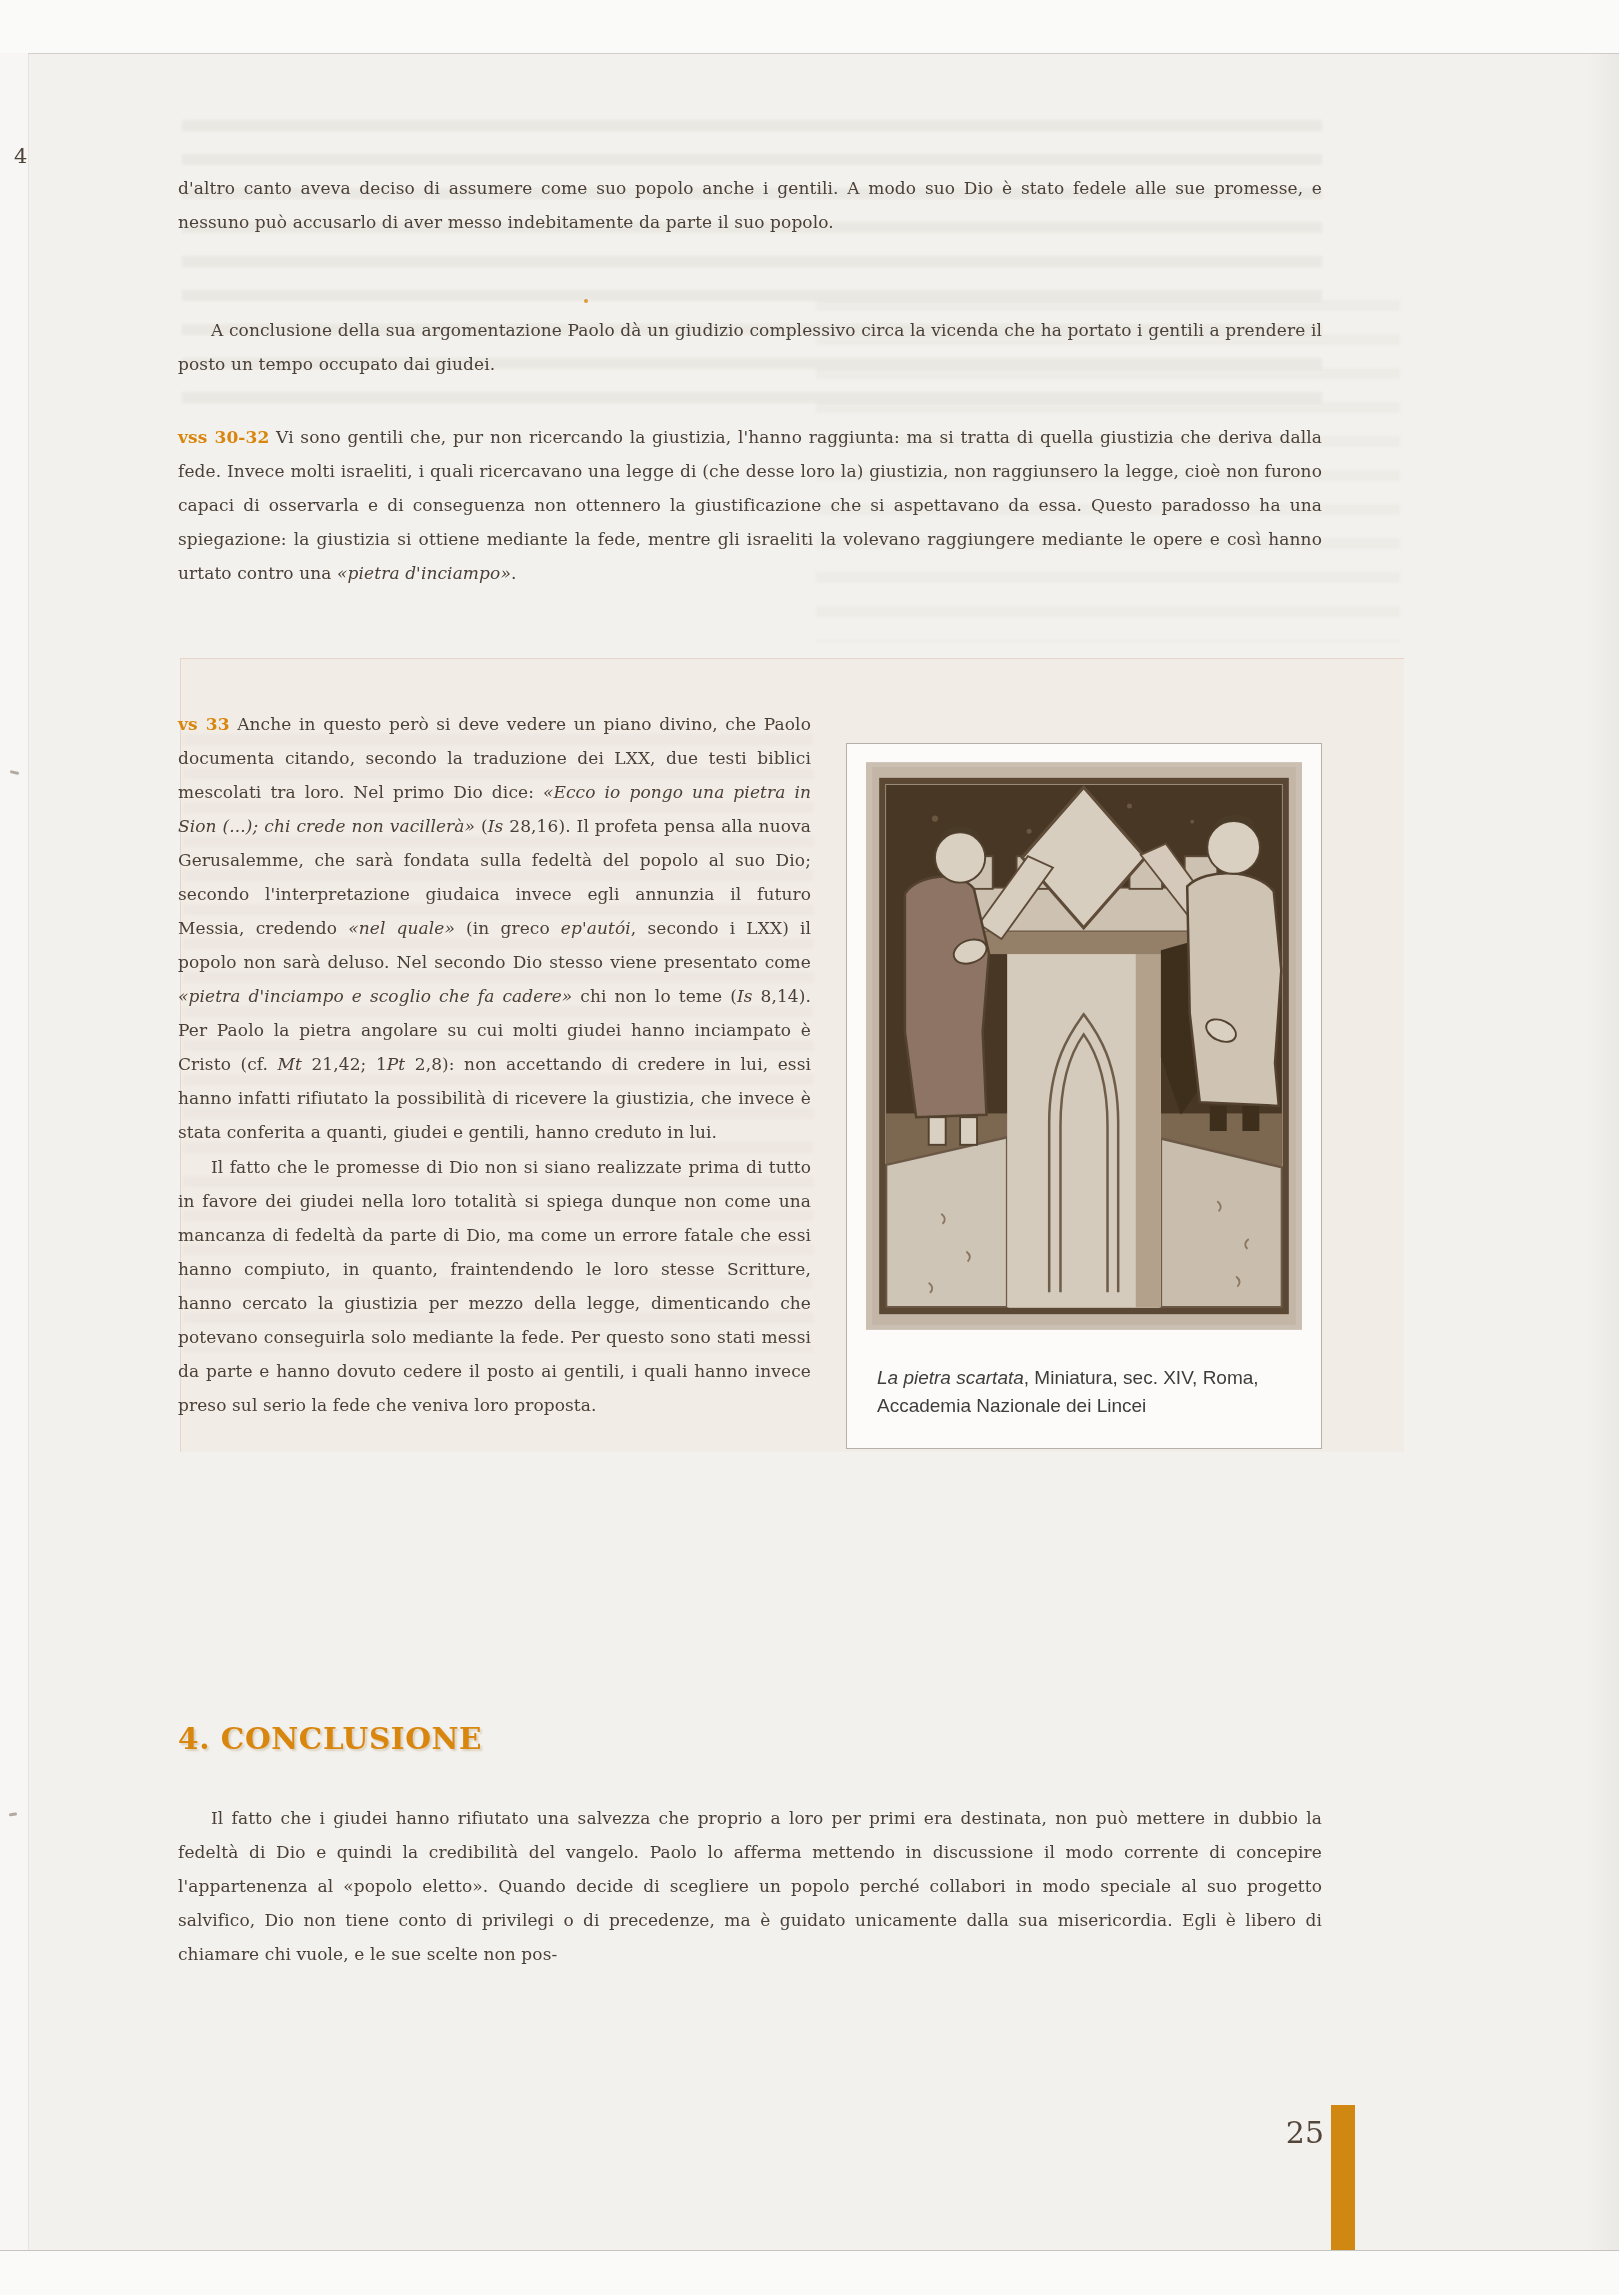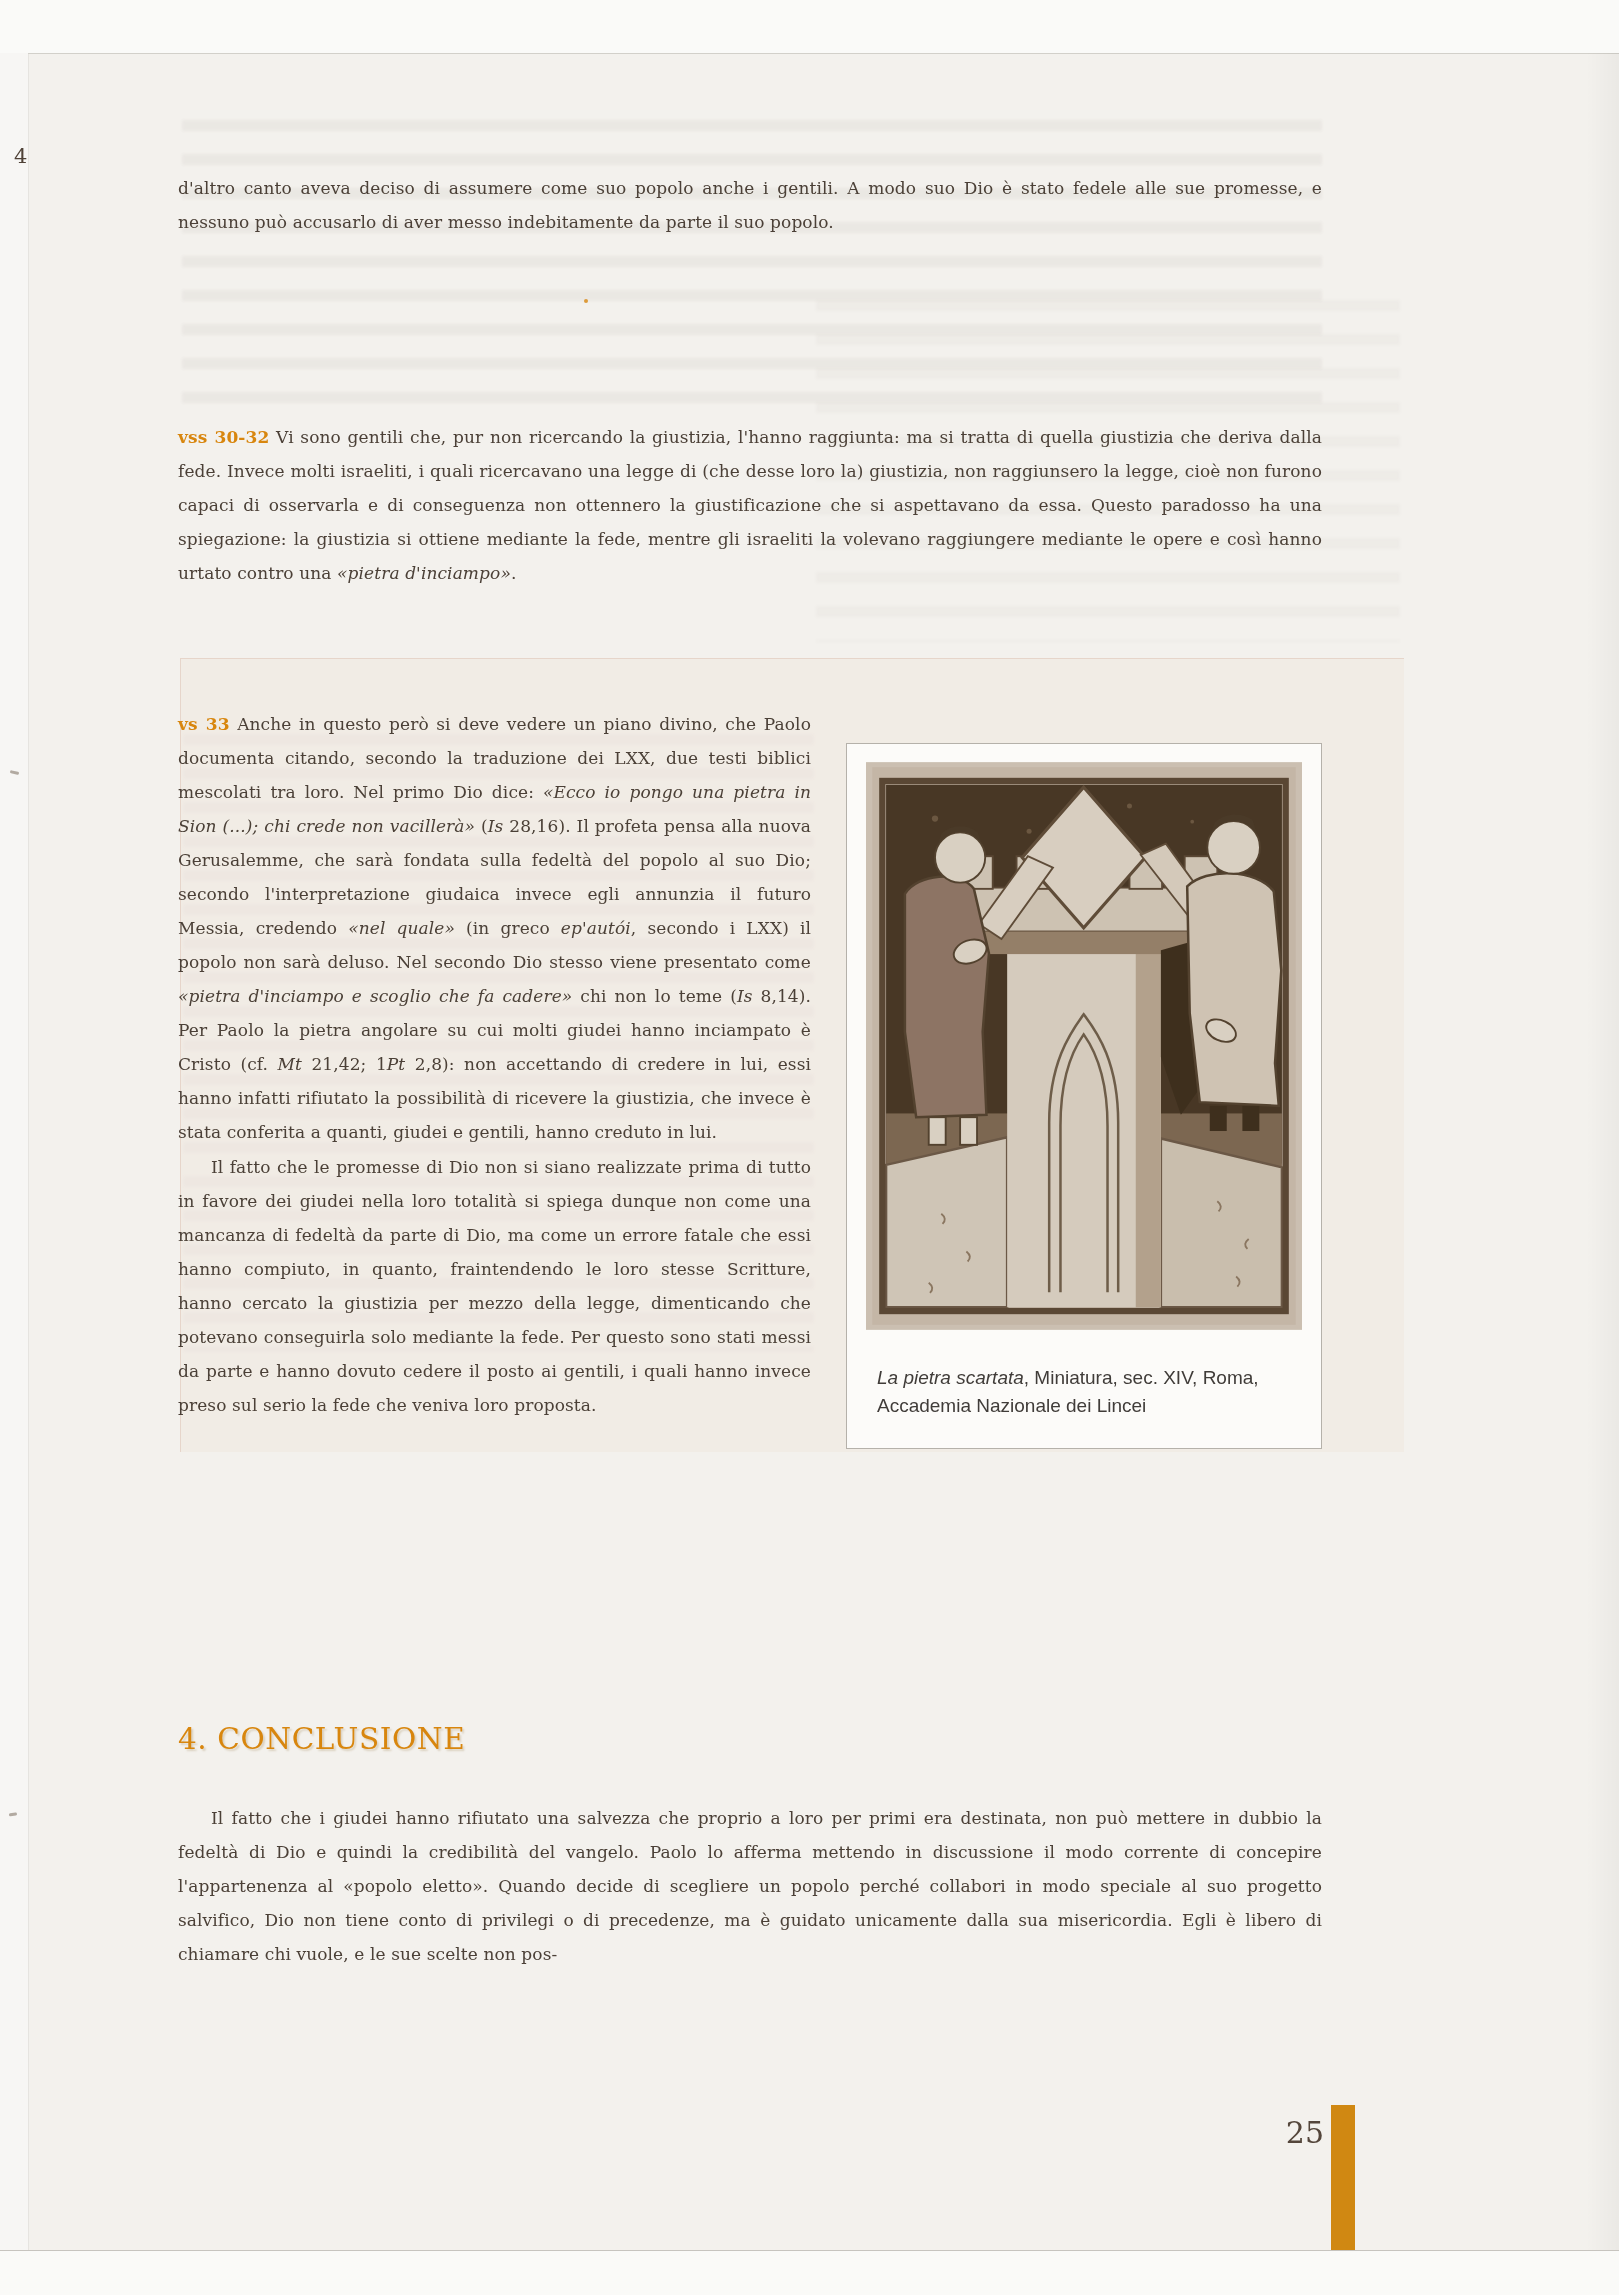--- a/index.html
+++ b/index.html
@@ -39,21 +39,21 @@
   .p1{top:171px;}
   .p2{top:313px;}
   .p3{top:420px;}
   .section{position:absolute;left:178px;top:707px;width:1144px;}
   .section .body{position:static;}
   .section .p5{margin-top:1px;}
   .seg-i{font-style:italic;text-align:center;}
   .seg-vs{color:var(--accent,#d8860e);font-weight:700;}
 
   .heading{position:absolute;left:178px;top:1722px;margin:0;font-size:29.5px;line-height:34px;
-        font-weight:400;color:var(--accent,#dd8d10);letter-spacing:0.6px;
+        font-weight:700;color:var(--accent,#dd8d10);letter-spacing:0.6px;
         text-shadow:1.9px 1.9px 1.9px rgba(130,95,30,0.22);}
   .p6{top:1801px;}
 
   .figbox{float:right;width:474px;margin:36px 0 15px 35px;border:1.3px solid #b5b1aa;
         background:#fcfbf9;padding:17.6px 0 28px 0;}
   .mini{width:436px;height:568px;margin:0 auto;display:block;}
   .figcaption{margin:34px 17.6px 0 30px;font-family:"Liberation Sans", sans-serif;
         font-size:19px;line-height:28px;color:#403c39;text-align:left;}
 
   .pagenum{position:absolute;left:1284px;top:2115px;width:40px;font-size:30px;color:#54463b;text-align:right;}
@@ -74,20 +74,21 @@
   <div class="ghost ghost-b"></div>
   <div class="ghost ghost-c"></div>
   <div class="wash"></div>
   <div class="speck speck-1"></div>
   <div class="speck speck-2"></div>
   <div class="speck-orange"></div>
 
   <div class="margin-num">4</div>
 
   <p class="body p1"><span>d'altro canto aveva deciso di assumere come suo popolo anche i gentili. A modo suo Dio è stato fedele alle sue promesse, e nessuno può accusarlo di aver messo indebitamente da parte il suo popolo.</span></p>
+  <p class="body p2 indent"><span>A conclusione della sua argomentazione Paolo dà un giudizio complessivo circa la vicenda che ha portato i gentili a prendere il posto un tempo occupato dai giudei.</span></p>
   <p class="body p3"><span class="seg-vs">vss 30-32</span><span> Vi sono gentili che, pur non ricercando la giustizia, l'hanno raggiunta: ma si tratta di quella giustizia che deriva dalla fede. Invece molti israeliti, i quali ricercavano una legge di (che desse loro la) giustizia, non raggiunsero la legge, cioè non furono capaci di osservarla e di conseguenza non ottennero la giustificazione che si aspettavano da essa. Questo paradosso ha una spiegazione: la giustizia si ottiene mediante la fede, mentre gli israeliti la volevano raggiungere mediante le opere e così hanno urtato contro una </span><span class="seg-i">«pietra d'inciampo»</span><span>.</span></p>
 
   <div class="section">
     <figure class="figbox" style="margin-top:36px;margin-right:0;margin-bottom:15px;margin-left:35px;">
       <svg class="mini" viewBox="0 0 695 905" role="img">
 
         <rect x="0" y="0" width="695" height="905" fill="#cbbfb1"></rect>
         <rect x="10" y="8" width="675" height="889" fill="#c4b6a6"></rect>
 
         <rect x="32" y="36" width="631" height="604" fill="#483725"></rect>

